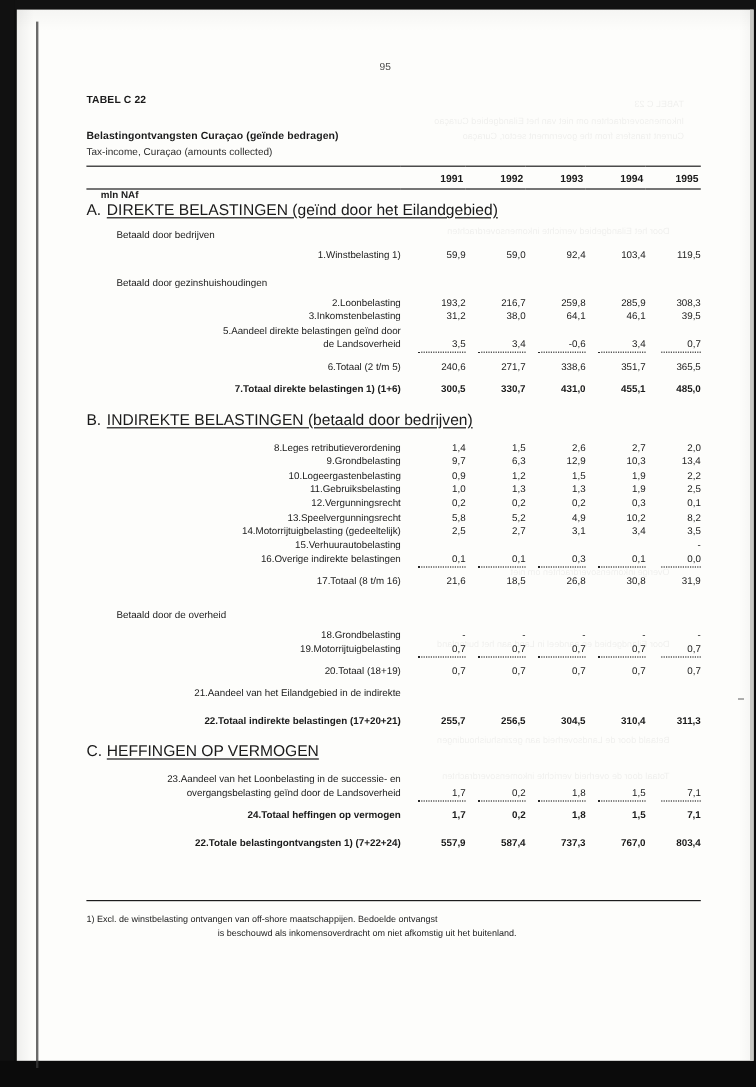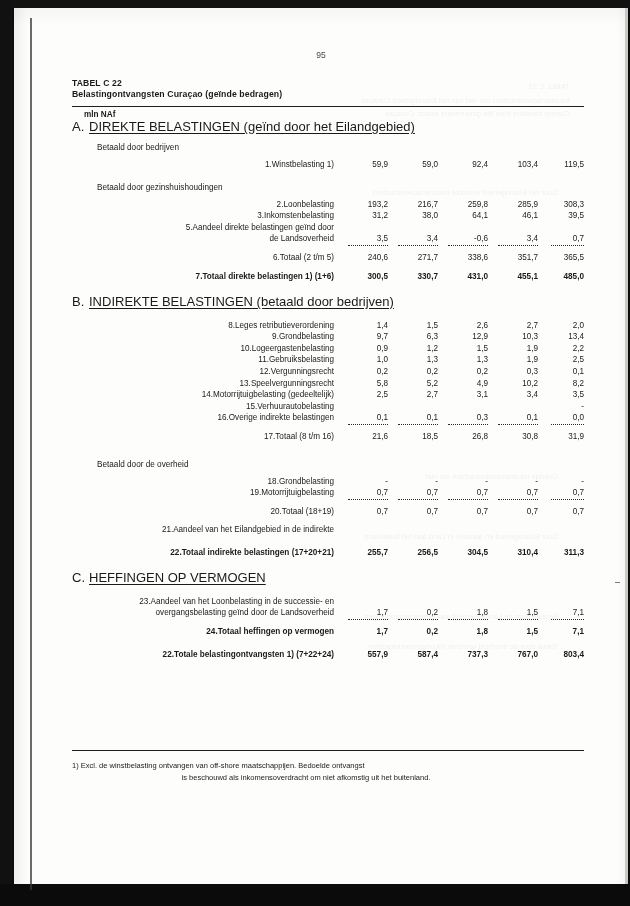--- a/index.html
+++ b/index.html
@@ -97,21 +97,21 @@
     position: absolute;
     left: 58px;
     top: 70px;
     width: 512px;
   }
 
   .tbl-label { font-size: 8.6px; font-weight: bold; letter-spacing: .15px; }
   .tbl-title {
     font-size: 8.7px;
     font-weight: bold;
-    margin-top: 1px;
+    margin-top: 20px;
     letter-spacing: .1px;
   }
   .tbl-subtitle {
     font-size: 8.3px;
     margin-top: 3px;
     color: #2b2b2b;
     letter-spacing: .05px;
   }
 
   table.data {
@@ -259,36 +259,45 @@
     <div class="tick" style="top:574px;"></div>
 
     <div class="content">
 
       <div class="pageno">95</div>
 
       <div class="table-block">
 
         <div class="tbl-label">TABEL C 22</div>
         <div class="tbl-title">Belastingontvangsten Curaçao (geïnde bedragen)</div>
+        <div class="tbl-subtitle">Tax-income, Curaçao (amounts collected)</div>
 
         <table class="data">
           <colgroup>
             <col class="col-label">
               <col class="col-y0">
               <col class="col-y1">
               <col class="col-y2">
               <col class="col-y3">
               <col class="col-y4">
           </colgroup>
           <tbody>
 
             <tr class="head-rule">
               <td colspan="6"></td>
             </tr>
 
+            <tr class="years">
+              <td></td>
+              <td>1991</td>
+              <td>1992</td>
+              <td>1993</td>
+              <td>1994</td>
+              <td>1995</td>
+            </tr>
 
             <tr class="unit-row">
               <td colspan="6"><span class="unit-cell" style="padding-left:270px;">mln NAf</span></td>
             </tr>
 
             <tr class="section-head">
               <td colspan="6">
                 <span class="u"><span class="sec-letter">A.</span><span>DIREKTE BELASTINGEN (geïnd door het Eilandgebied)</span></span>
               </td>
             </tr>

